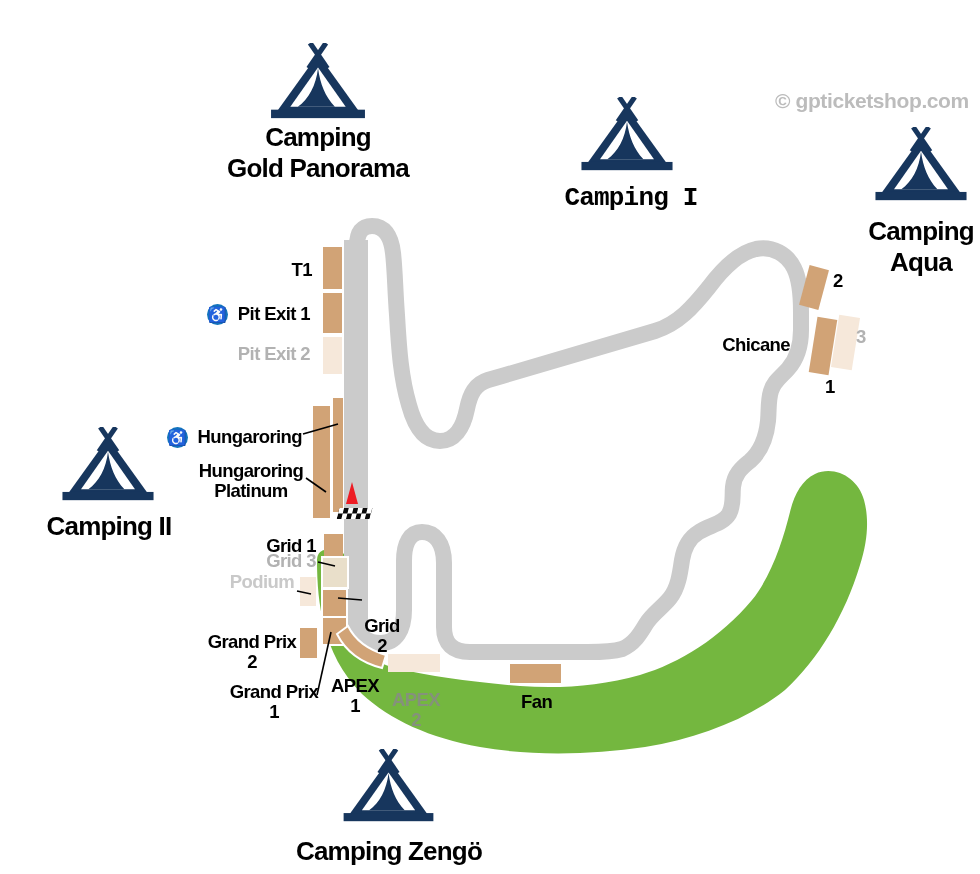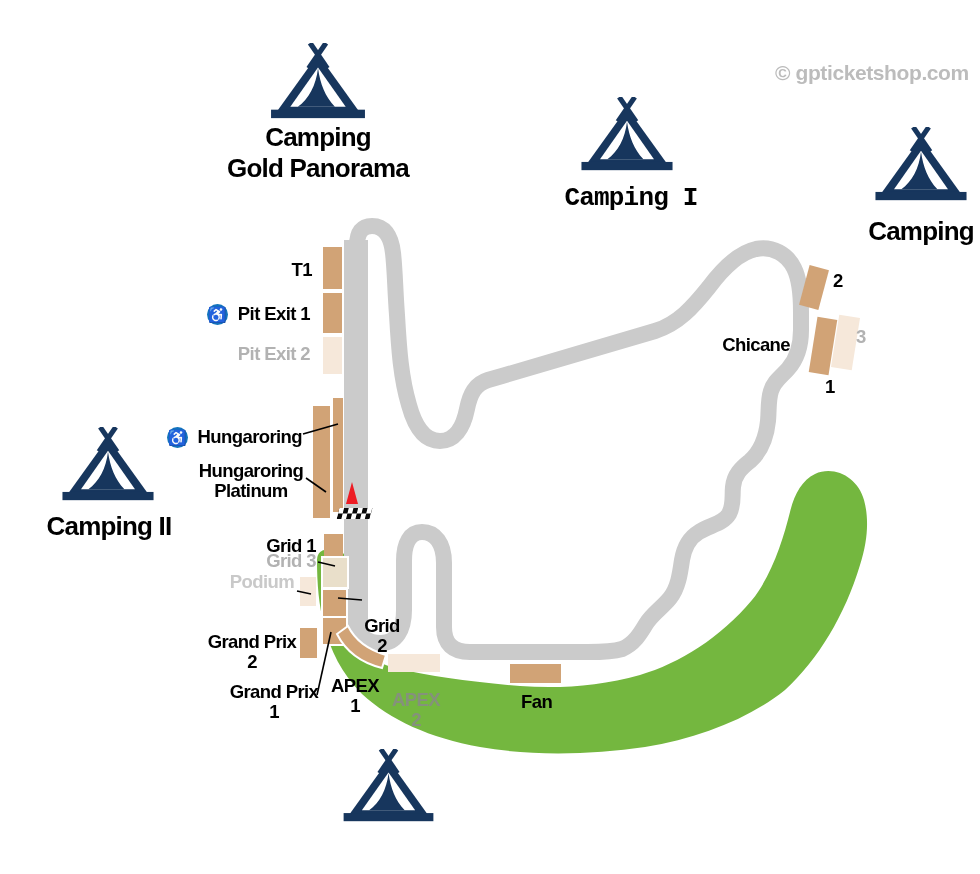--- a/index.html
+++ b/index.html
@@ -13,21 +13,21 @@
   .tone-pale{background:var(--pale);}
   .tone-cream{background:var(--cream);}
   .bordered{border:2px solid #fff;}
   .lbl{position:absolute;z-index:4;font-weight:700;color:#000;font-size:18.5px;
        line-height:20px;letter-spacing:-0.6px;white-space:nowrap;}
   .ctr{transform:translateX(-50%);text-align:center;}
   .big{font-size:26px;line-height:31px;letter-spacing:-0.8px;}
   .muted{color:var(--muted);}
   .podium-c{color:var(--podium_text);}
   .apex2-c{color:var(--apex2_text);}
-  .wm{color:var(--watermark);font-size:21px;letter-spacing:-0.4px;}
+  .wm{color:var(--watermark);font-size:21px;letter-spacing:-0.4px;margin-top:28px;}
   .tent{position:absolute;z-index:4;}
   .wheel{position:absolute;z-index:4;width:21px;height:21px;border-radius:50%;
          background:var(--blue);color:#fff;font-size:15px;line-height:21px;
          text-align:center;font-weight:400;}
   .tri{position:absolute;z-index:4;width:0;height:0;
        border-left:6.5px solid transparent;border-right:6.5px solid transparent;
        border-bottom:22px solid var(--red);}
   .flag{position:absolute;z-index:4;width:33px;height:11px;transform:skewX(-14deg);
         background:repeating-conic-gradient(#0a0a0a 0 25%, #fff 0 50%);
         background-size:9.4px 11px;}
@@ -137,23 +137,27 @@
 
   <div class="lbl big ctr" style="left:318px;top:122px;">
     <div>Camping</div>
     <div>Gold Panorama</div>
   </div>
   <div class="lbl big ctr" style="left:631px;top:183px;font-family:Liberation Mono, monospace;">
     <div>Camping I</div>
   </div>
   <div class="lbl big ctr" style="left:921px;top:216px;">
     <div>Camping</div>
+    <div>Aqua</div>
   </div>
   <div class="lbl big ctr" style="left:109px;top:511px;">
     <div>Camping II</div>
+  </div>
+  <div class="lbl big ctr" style="left:389px;top:836px;">
+    <div>Camping Zengö</div>
   </div>
 
   <div class="lbl" style="right:668px;top:260px;">T1</div>
   <div class="lbl" style="right:670px;top:304px;">Pit Exit 1</div>
   <div class="lbl muted" style="right:670px;top:344px;">Pit Exit 2</div>
   <div class="lbl" style="right:678px;top:427px;">Hungaroring</div>
   <div class="lbl ctr" style="left:251px;top:461px;">
     <div>Hungaroring</div>
     <div>Platinum</div>
   </div>

